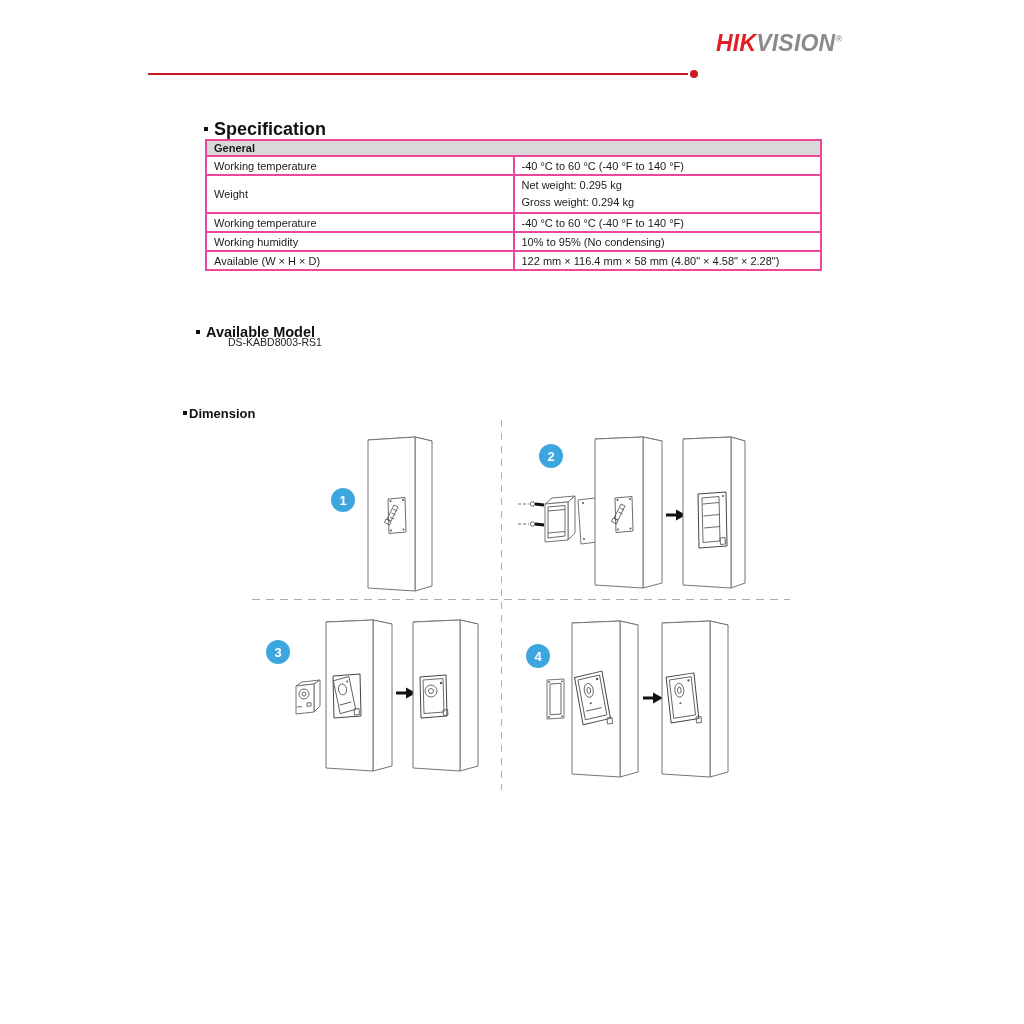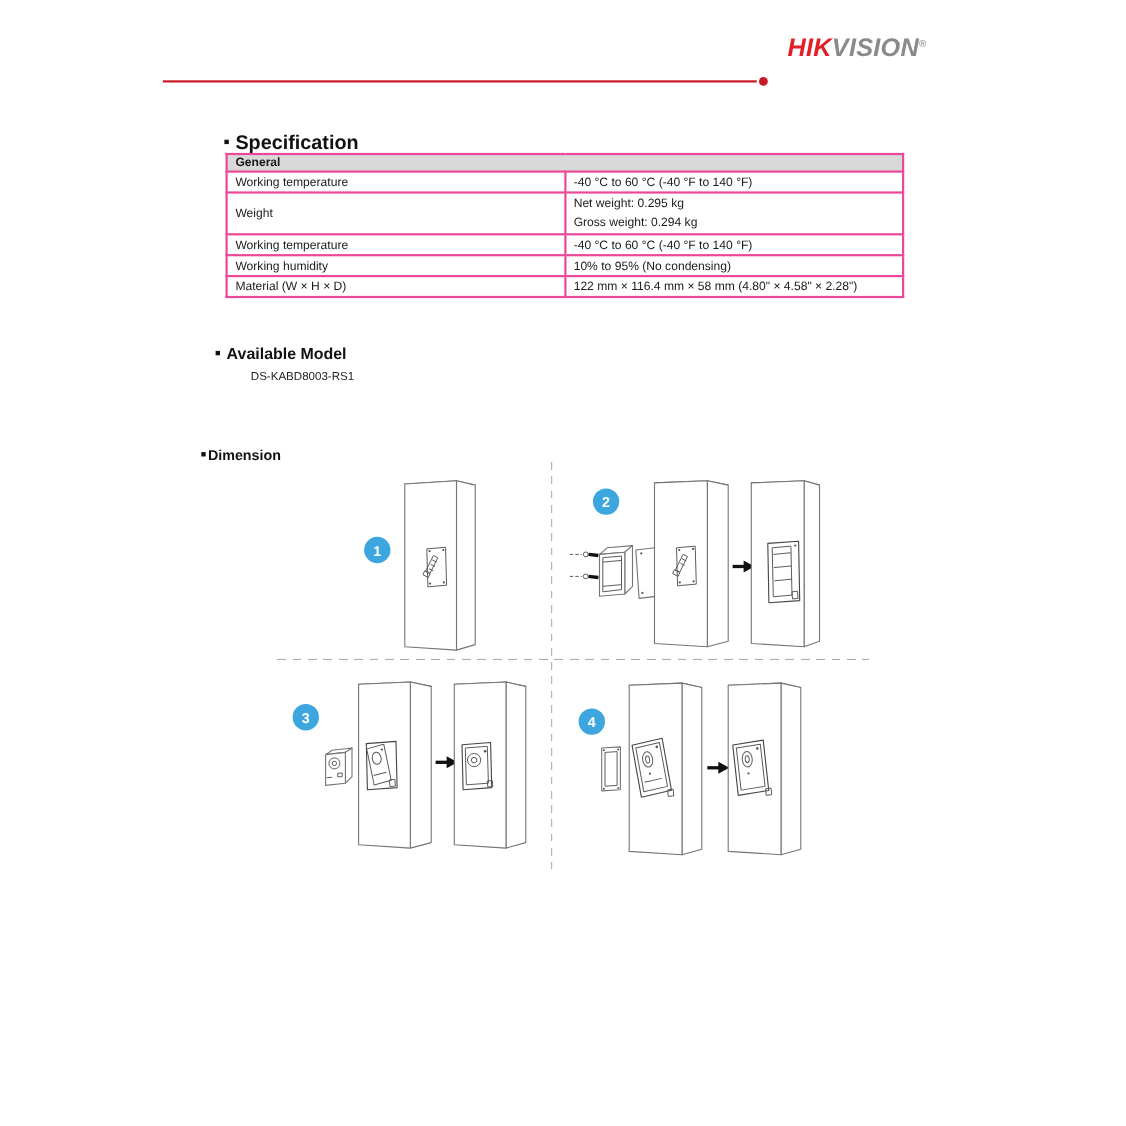--- a/index.html
+++ b/index.html
@@ -76,27 +76,27 @@
   </tr>
   <tr class="std">
     <td class="lab">Working temperature</td>
     <td>-40 °C to 60 °C (-40 °F to 140 °F)</td>
   </tr>
   <tr class="std">
     <td class="lab">Working humidity</td>
     <td>10% to 95% (No condensing)</td>
   </tr>
   <tr class="std">
-    <td class="lab">Material (W × H × D)</td>
+    <td class="lab">Available (W × H × D)</td>
     <td>122 mm × 116.4 mm × 58 mm (4.80" × 4.58" × 2.28")</td>
   </tr>
 </tbody>
   </table>
 
-<div class="abs sec-head" style="left:196px; top:314px; font-size:14.5px;">
+<div class="abs sec-head" style="left:196px; top:324px; font-size:14.5px;">
   <span class="bullet"></span><span>Available Model</span>
 </div>
 <div class="abs" id="model-text" style="left:204px; top:336px;">DS-KABD8003-RS1</div>
 
 <div class="abs sec-head" style="left:183px; top:406px; font-size:13px;">
   <span class="bullet tight"></span><span>Dimension</span>
 </div>
 
 <div class="abs" id="diagram">
   <div class="abs vdash"></div>

